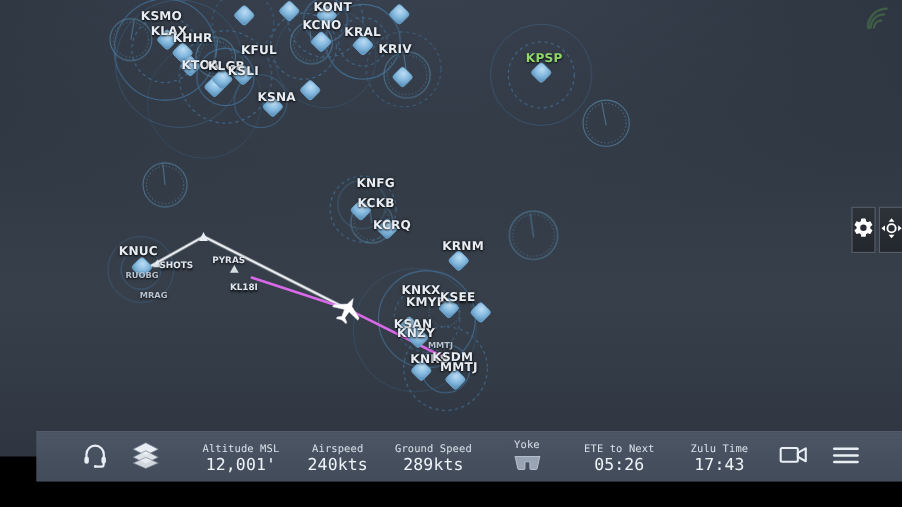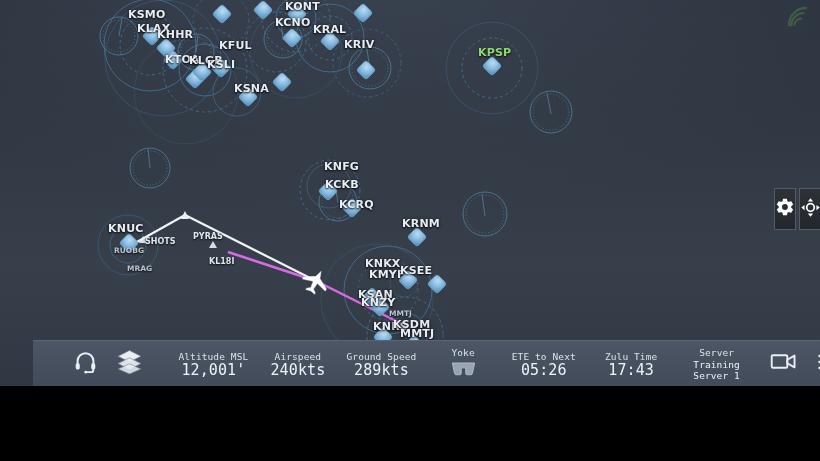--- a/index.html
+++ b/index.html
@@ -1,19 +1,19 @@
 <!DOCTYPE html>
 <html><head>
 <meta charset="utf-8">
 <style>
   * { margin:0; padding:0; box-sizing:border-box; }
   html,body { width:820px; height:461px; overflow:hidden; background:#000; }
   body { font-family:"DejaVu Sans Mono", monospace; }
 
-  #app { position:relative; width:820px; height:386px; overflow:hidden; }
+  #app { position:relative; width:820px; height:438px; overflow:hidden; }
 
   
   #map {
     position:absolute; left:0; top:0; width:820px; height:415px;
     background:
       radial-gradient(ellipse 900px 420px at 45% -10%, #3a4350 0%, rgba(58,67,80,0) 62%),
       linear-gradient(180deg, #2b333e 0%, #2f3742 26%, #343c47 48%, #373f4a 64%, #333b46 82%, #2e3540 100%);
     overflow:hidden;
   }
   #map-svg { position:absolute; left:0; top:0; width:820px; height:415px; }
@@ -369,25 +369,20 @@
     <div class="readout" style="width:96px;">
       <span class="lbl">ETE to Next</span>
       <span class="val">05:26</span>
     </div>
 
     <div class="readout" style="width:86px;">
       <span class="lbl">Zulu Time</span>
       <span class="val">17:43</span>
     </div>
 
-    <div class="readout server" style="width:92px;">
-      <span class="lbl">Server</span>
-      <span class="val">Training</span>
-      <span class="val">Server 1</span>
-    </div>
 
     <div class="bb-icon" style="width:48px;">
       <span>
         <svg viewBox="0 0 28 20" width="27" height="19" fill="none" stroke="#e9eef4" stroke-width="2" stroke-linejoin="round">
           <rect x="1.6" y="3.4" width="16.4" height="13.2" rx="1.4"></rect>
           <path d="M18 8.2 L25.6 3.8 L25.6 16.2 L18 11.8 Z"></path>
         </svg>
       </span>
     </div>
 

